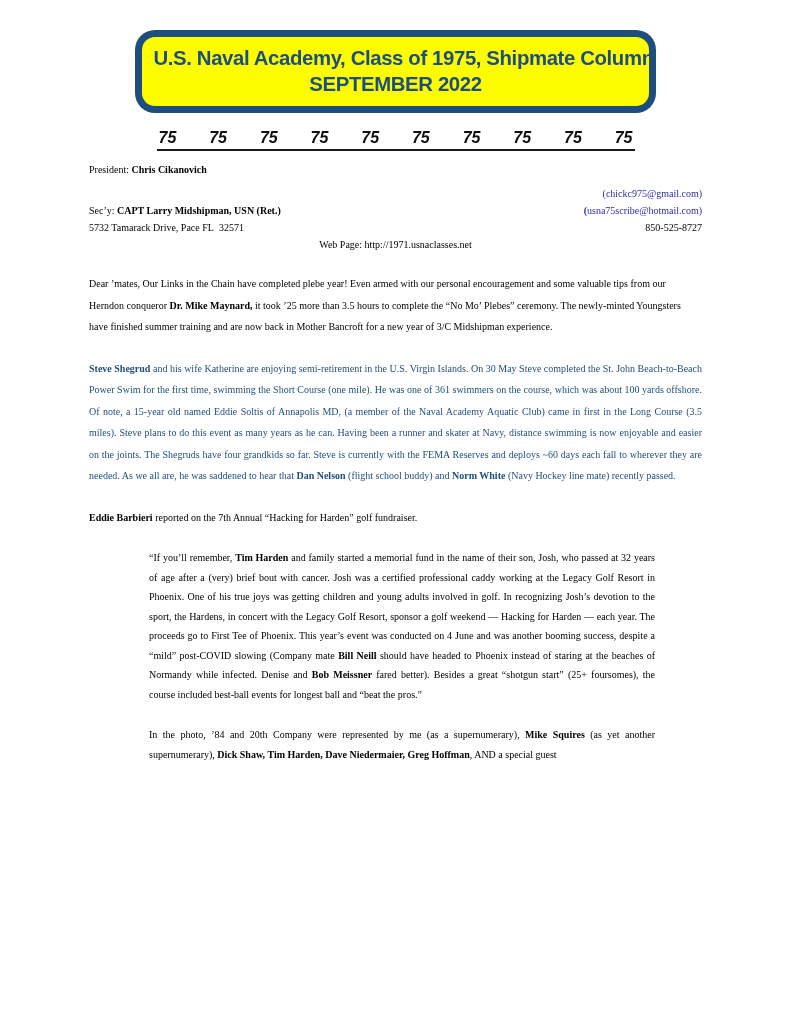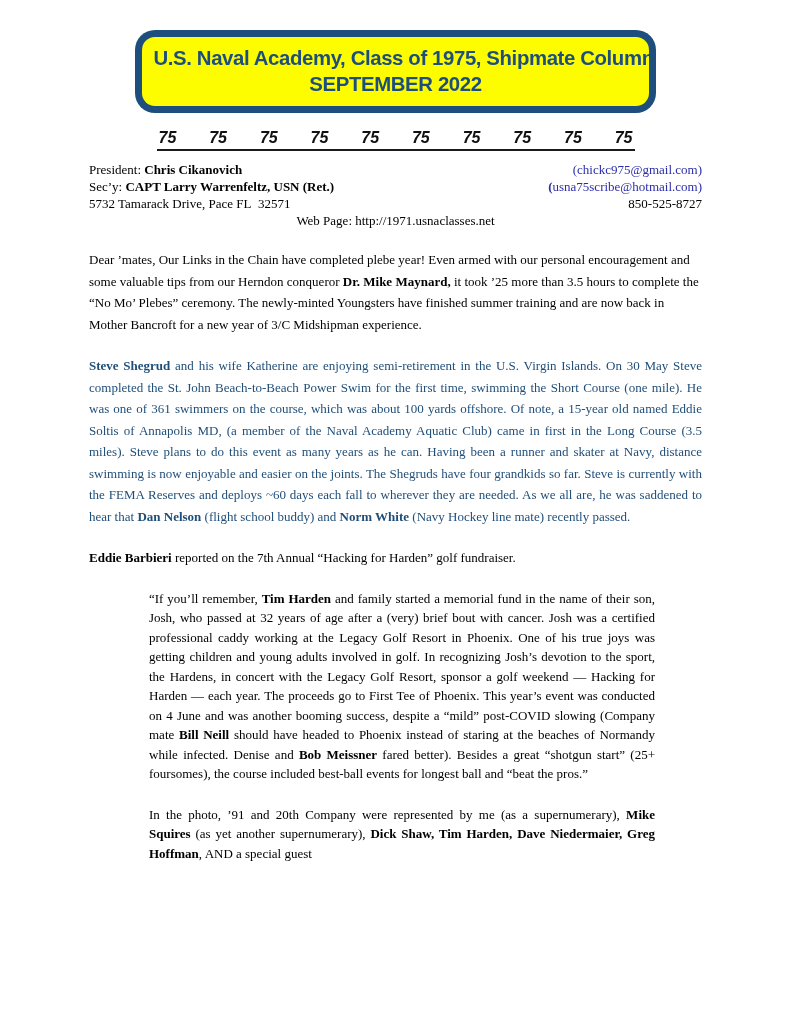--- a/index.html
+++ b/index.html
@@ -23,24 +23,24 @@
     transform:scaleX(0.97); line-height:26px; white-space:nowrap;
   }
   
   .logo-row {
     width:478px; margin:15px auto 0; display:flex; justify-content:space-between;
     border-bottom:2px solid #1a1a1a; padding:0 2px 1px;
     font-family:"Liberation Sans", sans-serif; font-weight:bold; font-style:italic;
     font-size:16px; color:#111; line-height:20px;
   }
   
-  .content { width:613px; margin:0 auto; font-size:13px; }
+  .content { width:613px; margin:0 auto; font-size:10px; }
   .contact { margin-top:10px; }
   .contact-row { display:flex; justify-content:space-between; line-height:17px; }
-  .email { color:var(--link-blue,#2d2daa); text-decoration:none; cursor:pointer; }
+  .email { color:var(--link-blue,#2d2daa); text-decoration:none; cursor:pointer;margin-top:24px; }
   .webpage { text-align:center; line-height:17px; }
   .b { font-weight:bold; }
   
   .body-text { margin-top:20px; }
   .para { margin:0 0 20px; line-height:21.5px; }
   .blue { color:var(--body-blue,#1f4e79); }
   .justify { text-align:justify; }
   .quote {
     margin:0 0 21px 60px; width:506px; line-height:19.5px; text-align:justify;
   }
@@ -70,32 +70,32 @@
       <span>75</span>
     </div>
 
   <div class="content">
     <div class="contact">
       <div class="contact-row">
         <div><span>President: </span><span class="b">Chris Cikanovich</span></div>
         <a class="email">(chickc975@gmail.com)</a>
       </div>
       <div class="contact-row">
-        <div><span>Sec’y: </span><span class="b">CAPT Larry Warrenfeltz, USN (Ret.)</span></div>
+        <div><span>Sec’y: </span><span class="b">CAPT Larry Midshipman, USN (Ret.)</span></div>
         <div><span class="b email">(</span><a class="email">usna75scribe@hotmail.com)</a></div>
       </div>
       <div class="contact-row">
         <span>5732 Tamarack Drive, Pace FL&nbsp; 32571</span>
         <span>850-525-8727</span>
       </div>
       <div class="webpage">Web Page: http://1971.usnaclasses.net</div>
     </div>
 
     <div class="body-text">
       <p class="para"><span>Dear ’mates, Our Links in the Chain have completed plebe year! Even armed with our personal encouragement and some valuable tips from our Herndon conqueror </span><span class="b">Dr. Mike Maynard,</span><span> it took ’25 more than 3.5 hours to complete the “No Mo’ Plebes” ceremony. The newly-minted Youngsters have finished summer training and are now back in Mother Bancroft for a new year of 3/C Midshipman experience.</span></p>
       <p class="para blue justify"><span class="b">Steve Shegrud</span><span> and his wife Katherine are enjoying semi-retirement in the U.S. Virgin Islands. On 30 May Steve completed the St. John Beach-to-Beach Power Swim for the first time, swimming the Short Course (one mile). He was one of 361 swimmers on the course, which was about 100 yards offshore. Of note, a 15-year old named Eddie Soltis of Annapolis MD, (a member of the Naval Academy Aquatic Club) came in first in the Long Course (3.5 miles). Steve plans to do this event as many years as he can. Having been a runner and skater at Navy, distance swimming is now enjoyable and easier on the joints. The Shegruds have four grandkids so far. Steve is currently with the FEMA Reserves and deploys ~60 days each fall to wherever they are needed. As we all are, he was saddened to hear that </span><span class="b">Dan Nelson</span><span> (flight school buddy) and </span><span class="b">Norm White</span><span> (Navy Hockey line mate) recently passed.</span></p>
       <p class="para"><span class="b">Eddie Barbieri</span><span> reported on the 7th Annual “Hacking for Harden” golf fundraiser.</span></p>
       <div class="quote"><span>“If you’ll remember, </span><span class="b">Tim Harden</span><span> and family started a memorial fund in the name of their son, Josh, who passed at 32 years of age after a (very) brief bout with cancer. Josh was a certified professional caddy working at the Legacy Golf Resort in Phoenix. One of his true joys was getting children and young adults involved in golf. In recognizing Josh’s devotion to the sport, the Hardens, in concert with the Legacy Golf Resort, sponsor a golf weekend — Hacking for Harden — each year. The proceeds go to First Tee of Phoenix. This year’s event was conducted on 4 June and was another booming success, despite a “mild” post-COVID slowing (Company mate </span><span class="b">Bill Neill</span><span> should have headed to Phoenix instead of staring at the beaches of Normandy while infected. Denise and </span><span class="b">Bob Meissner</span><span> fared better). Besides a great “shotgun start” (25+ foursomes), the course included best-ball events for longest ball and “beat the pros.”</span></div>
-      <div class="quote"><span>In the photo, ’91 and 20th Company were represented by me (as a supernumerary), </span><span class="b">Mike Squires</span><span> (as yet another supernumerary), </span><span class="b">Dick Shaw, Tim Harden, Dave Niedermaier, Greg Hoffman</span><span>, AND a special guest</span></div>
+      <div class="quote"><span>In the photo, ’84 and 20th Company were represented by me (as a supernumerary), </span><span class="b">Mike Squires</span><span> (as yet another supernumerary), </span><span class="b">Dick Shaw, Tim Harden, Dave Niedermaier, Greg Hoffman</span><span>, AND a special guest</span></div>
     </div>
   </div>
 
 </div>
 
 </body></html>

